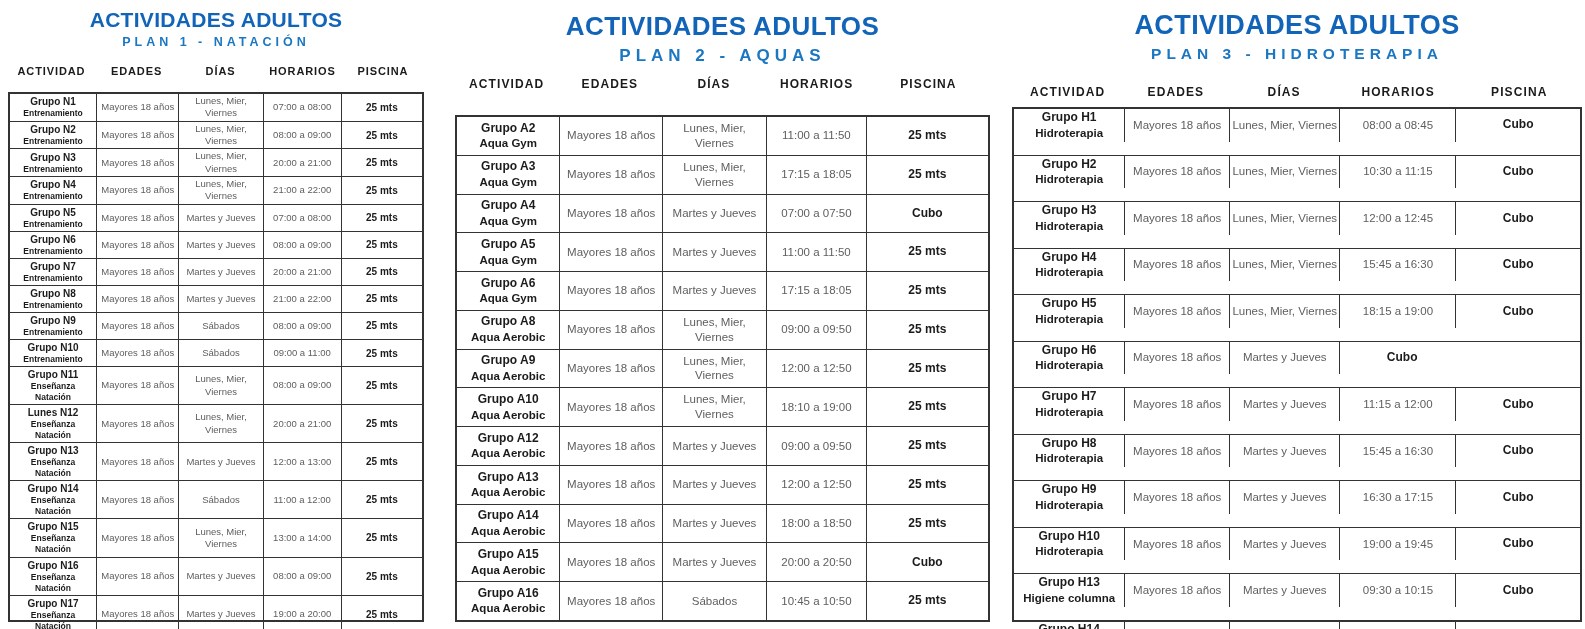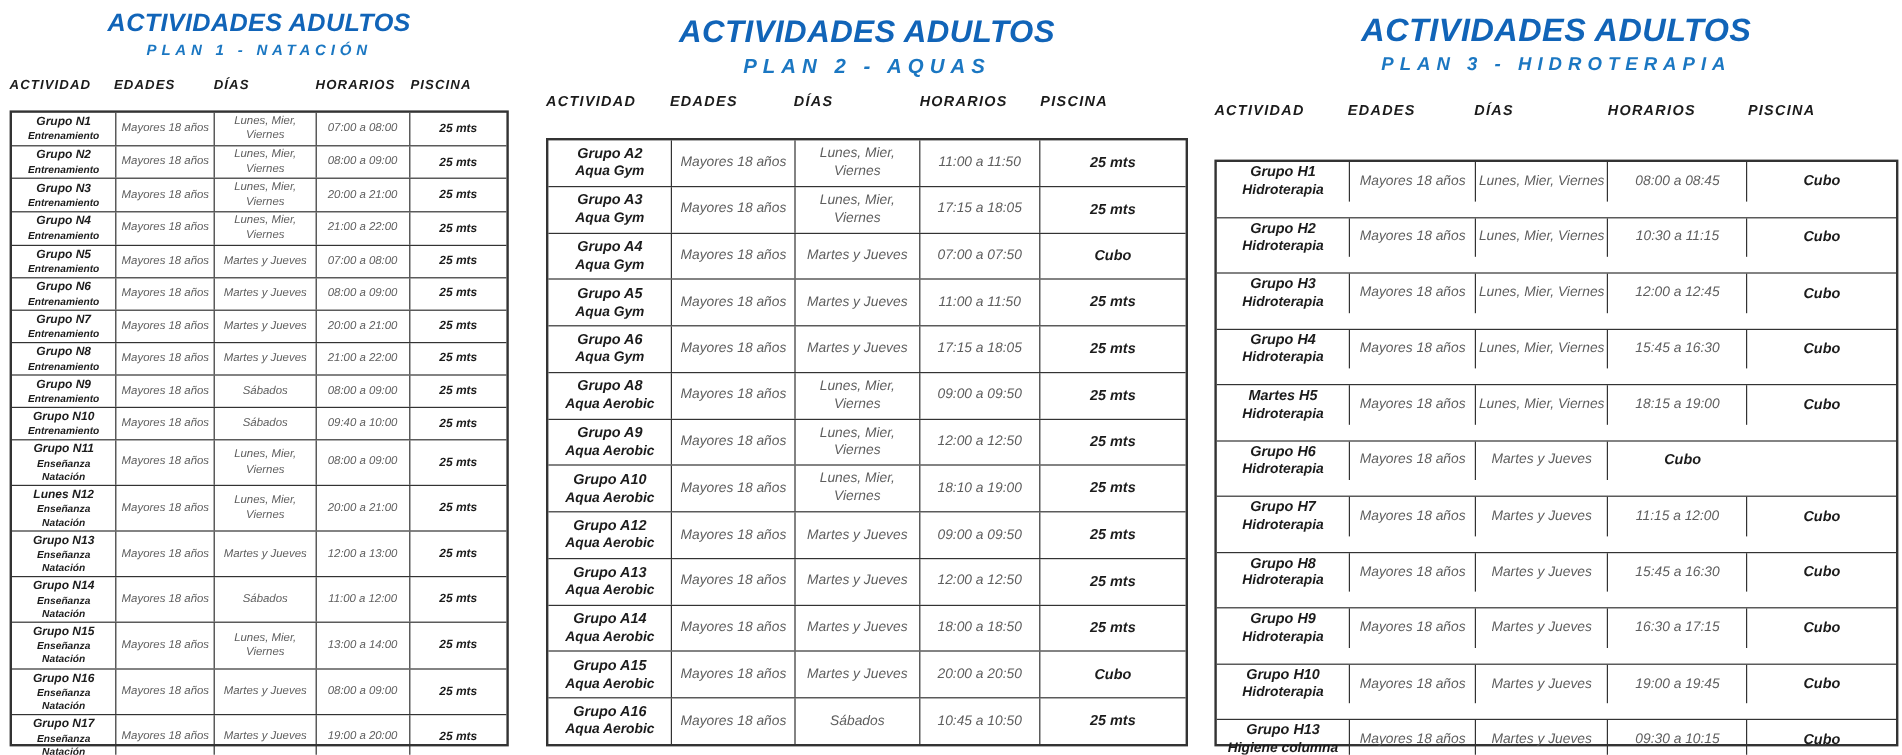--- a/index.html
+++ b/index.html
@@ -1,55 +1,55 @@
 <!DOCTYPE html>
 <html><head>
 <meta charset="utf-8">
 <style>
   * { margin:0; padding:0; box-sizing:border-box; }
   html,body { width:1585px; height:629px; background:#ffffff; overflow:hidden;
               font-family:"Liberation Sans", sans-serif; }
-  .canvas { position:relative; width:1585px; height:629px; background:#fff;font-style:italic; }
+  .canvas { position:relative; width:1585px; height:629px; background:#fff; }
 
   .panel { position:absolute; top:0; height:629px; }
   .panel-0 { left:8px;    width:416px; }
   .panel-1 { left:455px;  width:535px; }
   .panel-2 { left:1012px; width:570px; }
 
   .title { text-align:center; font-weight:bold; color:#1164b8; }
   .panel-0 .title { margin-top:8px;  font-size:21px; letter-spacing:0.3px; }
   .panel-1 .title { margin-top:11px; font-size:26px; letter-spacing:0.4px; }
   .panel-2 .title { margin-top:10px; font-size:27px; letter-spacing:0.4px; }
 
   .subtitle { text-align:center; font-weight:bold; color:#1b77c2; }
   .panel-0 .subtitle { margin-top:3px; font-size:12.5px; letter-spacing:4px; }
   .panel-1 .subtitle { margin-top:4px; font-size:17px; letter-spacing:5px; }
   .panel-2 .subtitle { margin-top:4px; font-size:15.5px; letter-spacing:5px;text-align:center; }
 
   .cols-header { position:absolute; left:0; right:0; display:flex; }
   .panel-0 .cols-header { top:65px; }
   .panel-1 .cols-header { top:77px; }
   .panel-2 .cols-header { top:85px; }
-  .col-h { text-align:left; font-weight:bold; color:#1b1b1b;
+  .col-h { text-align:center; font-weight:bold; color:#1b1b1b;
            font-size:11px; letter-spacing:0.9px; }
   .panel-1 .col-h, .panel-2 .col-h { font-size:12px; letter-spacing:1.1px; }
 
   
   .panel-0 .c0{width:20.9%} .panel-0 .c1{width:20.0%} .panel-0 .c2{width:20.4%}
   .panel-0 .c3{width:19.0%} .panel-0 .c4{width:19.7%}
   .panel-1 .c0{width:19.3%} .panel-1 .c1{width:19.3%} .panel-1 .c2{width:19.6%}
   .panel-1 .c3{width:18.8%} .panel-1 .c4{width:23.0%}
   .panel-2 .c0{width:19.5%} .panel-2 .c1{width:18.5%} .panel-2 .c2{width:19.5%}
   .panel-2 .c3{width:20.5%} .panel-2 .c4{width:22.0%}
 
   .grid { position:absolute; left:0; right:0; bottom:7px;
           border:2px solid #333; display:flex; flex-direction:column; background:#fff; }
   .panel-0 .grid { top:92px; }
   .panel-1 .grid { top:115px; }
-  .panel-2 .grid { top:133px;gap:13px; }
+  .panel-2 .grid { top:107px;gap:13px; }
 
   .row { flex:1; display:flex; border-top:1px solid #333; }
   .row:first-child { border-top:none; }
   .cell { display:flex; flex-direction:column; align-items:center; justify-content:center;
           border-left:1px solid #333; text-align:center; padding:1px 2px; line-height:1.3; }
   .cell:first-child { border-left:none; }
 
   .cell.mid { color:#5e5e5e; font-weight:normal; }
   .panel-0 .cell.mid { font-size:9.5px; }
   .panel-1 .cell.mid, .panel-2 .cell.mid { font-size:11.5px; }
@@ -171,21 +171,21 @@
           <div class="cell c3 mid">08:00 a 09:00</div>
           <div class="cell c4 pool">25 mts</div>
         </div>
         <div class="row">
           <div class="cell c0">
             <div class="g">Grupo N10</div>
             <div class="a">Entrenamiento</div>
           </div>
           <div class="cell c1 mid">Mayores 18 años</div>
           <div class="cell c2 mid">Sábados</div>
-          <div class="cell c3 mid">09:40 a 10:00</div>
+          <div class="cell c3 mid">09:00 a 11:00</div>
           <div class="cell c4 pool">25 mts</div>
         </div>
         <div class="row">
           <div class="cell c0">
             <div class="g">Grupo N11</div>
             <div class="a">Enseñanza Natación</div>
           </div>
           <div class="cell c1 mid">Mayores 18 años</div>
           <div class="cell c2 mid">Lunes, Mier, Viernes</div>
           <div class="cell c3 mid">08:00 a 09:00</div>
@@ -444,21 +444,21 @@
             <div class="g">Grupo H4</div>
             <div class="a">Hidroterapia</div>
           </div>
           <div class="cell c1 mid">Mayores 18 años</div>
           <div class="cell c2 mid">Lunes, Mier, Viernes</div>
           <div class="cell c3 mid">15:45 a 16:30</div>
           <div class="cell c4 pool">Cubo</div>
         </div>
         <div class="row">
           <div class="cell c0">
-            <div class="g">Martes H5</div>
+            <div class="g">Grupo H5</div>
             <div class="a">Hidroterapia</div>
           </div>
           <div class="cell c1 mid">Mayores 18 años</div>
           <div class="cell c2 mid">Lunes, Mier, Viernes</div>
           <div class="cell c3 mid">18:15 a 19:00</div>
           <div class="cell c4 pool">Cubo</div>
         </div>
         <div class="row">
           <div class="cell c0">
             <div class="g">Grupo H6</div>

